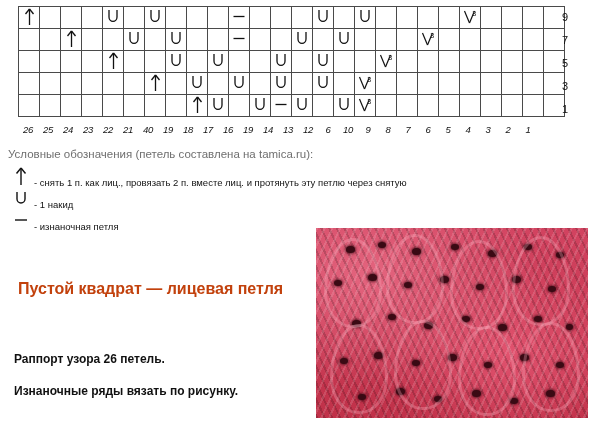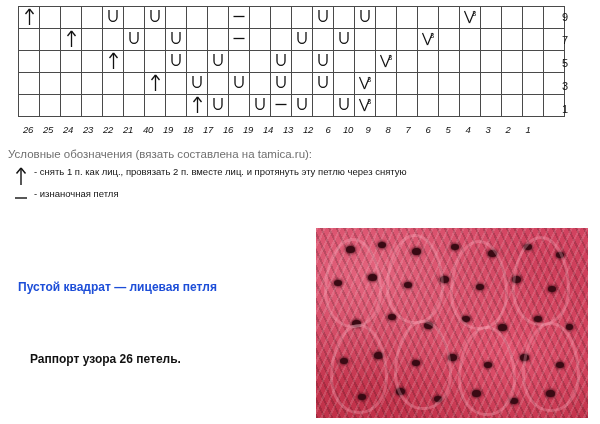--- a/index.html
+++ b/index.html
@@ -59,40 +59,39 @@
   
   #legend{
     position:absolute;left:8px;top:148px;width:320px;
   }
   #legend-title{
     font-size:11.5px;color:#6f6f6f;
     margin-bottom:6px;
     white-space:nowrap;
   }
   .legend-row{
-    display:flex;align-items:flex-start;
+    display:flex;align-items:flex-end;
     height:22px;
     font-size:9.5px;color:#111;
   }
   .legend-sym{
     width:26px;flex:0 0 26px;
     text-align:center;
     position:relative;
     height:22px;
   }
   .legend-text{white-space:nowrap;}
   #legend-empty{
     position:absolute;left:18px;top:280px;
-    font-size:12px;font-weight:bold;color:#1d4ed8;text-align:right;
+    font-size:16px;font-weight:bold;color:#c2410c;text-align:right;
   }
   
   #notes{
     position:absolute;left:14px;top:352px;
     width:300px;
-    margin-left:16px;
   }
   #notes div{
     font-size:12px;font-weight:bold;color:#111;
     margin-bottom:18px;
   }
   
   #photo{
     position:absolute;
     left:316px;top:228px;
     width:272px;height:190px;
@@ -712,49 +711,58 @@
     <div>7</div>
     <div>6</div>
     <div>5</div>
     <div>4</div>
     <div>3</div>
     <div>2</div>
     <div>1</div>
   </div>
 
 <div id="legend">
-  <div id="legend-title">Условные обозначения (вязать составлена на tamica.ru):</div>
+  <div id="legend-title">Условные обозначения (петель составлена на tamica.ru):</div>
 
   <div class="legend-row">
     <div class="legend-sym">
       <svg width="14" height="20" viewBox="0 0 14 20">
           <line x1="7" y1="19" x2="7" y2="2" stroke="#111" stroke-width="1.4"></line>
           <line x1="7" y1="2" x2="2.5" y2="7.5" stroke="#111" stroke-width="1.4"></line>
           <line x1="7" y1="2" x2="11.5" y2="7.5" stroke="#111" stroke-width="1.4"></line>
         </svg>
     </div>
     <div class="legend-text">- снять 1 п. как лиц., провязать 2 п. вместе лиц. и протянуть эту петлю через снятую</div>
   </div>
 
+  <div class="legend-row">
+    <div class="legend-sym">
+      <svg width="14" height="20" viewBox="0 0 14 20">
+          <path d="M3 4 L3 11 A4 4 0 0 0 11 11 L11 4" fill="none" stroke="#111" stroke-width="1.4"></path>
+        </svg>
+    </div>
+    <div class="legend-text">- 1 накид</div>
+  </div>
 
   <div class="legend-row">
     <div class="legend-sym">
       <svg width="16" height="20" viewBox="0 0 16 20">
           <line x1="2" y1="10" x2="14" y2="10" stroke="#111" stroke-width="1.4"></line>
         </svg>
     </div>
     <div class="legend-text">- изнаночная петля</div>
   </div>
 
 </div>
 
 <div id="legend-empty">Пустой квадрат — лицевая петля</div>
 
 <div id="notes">
   <div>Раппорт узора 26 петель.</div>
+  <div>Изнаночные ряды вязать по рисунку.</div>
 </div>
 
 <div id="photo">
   <div class="knit"></div>
 <div class="hole" style="left: 30px; top: 18px; width: 9px; height: 7px;"></div>
     <div class="hole" style="left: 62px; top: 14px; width: 8px; height: 6px;"></div>
     <div class="hole" style="left: 96px; top: 20px; width: 9px; height: 7px;"></div>
     <div class="hole" style="left: 135px; top: 16px; width: 8px; height: 6px;"></div>
     <div class="hole" style="left: 172px; top: 22px; width: 9px; height: 7px;"></div>
     <div class="hole" style="left: 208px; top: 16px; width: 8px; height: 6px;"></div>

